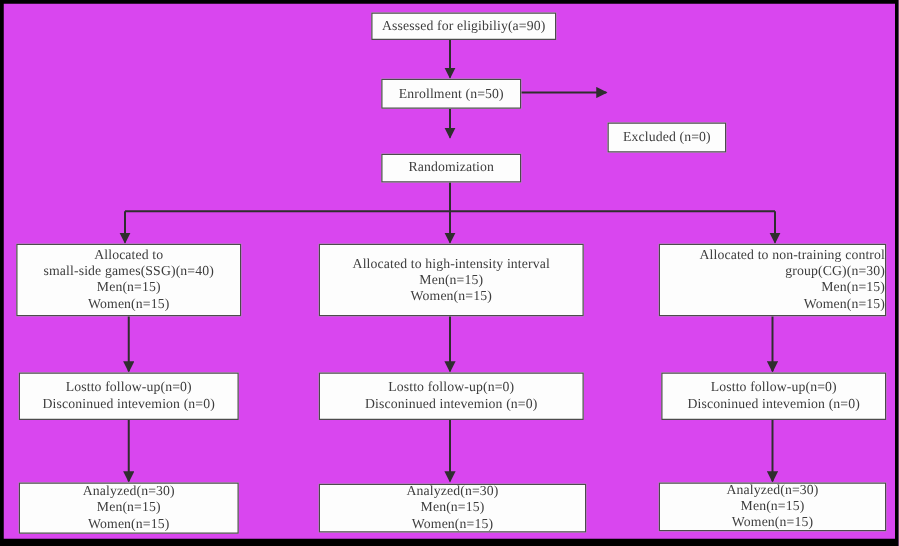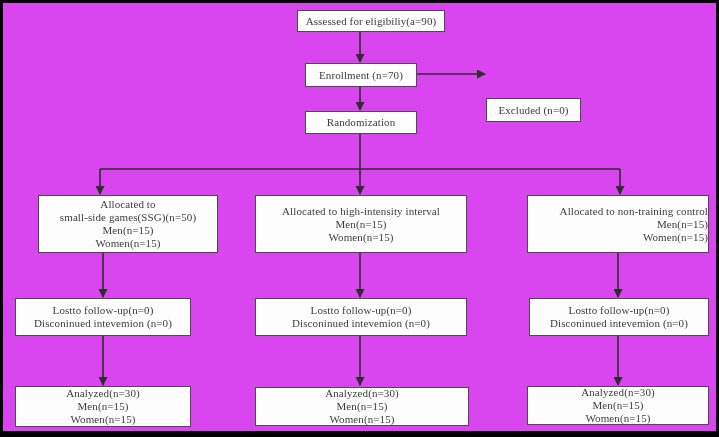--- a/index.html
+++ b/index.html
@@ -26,22 +26,22 @@
     display:flex;
     flex-direction:column;
     justify-content:center;
     letter-spacing:0.1px;
   }
   .box .ln{white-space:nowrap;}
   
   #n-assessed      {left:294px;top:7px;   width:148px;height:22px;}
   #n-enrollment    {left:302px;top:60px;  width:112px;height:24px;}
   #n-excluded      {left:483px;top:59px;  width:95px; height:24px;margin-top:36px;}
-  #n-randomization {left:302px;top:108px; width:112px;height:23px;}
-  #n-alloc-ssg     {left:10px; top:192px; width:180px;height:58px;margin-left:25px;}
+  #n-randomization {left:302px;top:120px; width:112px;height:23px;}
+  #n-alloc-ssg     {left:10px; top:192px; width:180px;height:58px;}
   #n-alloc-hiit    {left:252px;top:192px; width:212px;height:58px;}
   #n-alloc-cg      {left:524px;top:192px; width:182px;height:58px;align-items:flex-end;}
   #n-fu-ssg        {left:12px; top:295px; width:176px;height:38px;}
   #n-fu-hiit       {left:252px;top:295px; width:212px;height:38px;}
   #n-fu-cg         {left:526px;top:295px; width:180px;height:38px;}
   #n-an-ssg        {left:12px; top:383px; width:176px;height:41px;}
   #n-an-hiit       {left:252px;top:384px; width:214px;height:39px;}
   #n-an-cg         {left:524px;top:383px; width:182px;height:39px;}
 </style>
 </head>
@@ -77,43 +77,44 @@
       <line x1="357" y1="333" x2="357" y2="382" marker-end="url(#ah)"></line>
       <line x1="615" y1="333" x2="615" y2="382" marker-end="url(#ah)"></line>
     </g>
   </svg>
 
   <div class="box" id="n-assessed">
     <div class="ln">Assessed for eligibiliy(a=90)</div>
   </div>
 
   <div class="box" id="n-enrollment">
-    <div class="ln">Enrollment (n=70)</div>
+    <div class="ln">Enrollment (n=50)</div>
   </div>
   <div class="box" id="n-excluded">
     <div class="ln">Excluded (n=0)</div>
   </div>
 
   <div class="box" id="n-randomization">
     <div class="ln">Randomization</div>
   </div>
 
   <div class="box" id="n-alloc-ssg">
     <div class="ln">Allocated to</div>
-    <div class="ln">small-side games(SSG)(n=50)</div>
+    <div class="ln">small-side games(SSG)(n=40)</div>
     <div class="ln">Men(n=15)</div>
     <div class="ln">Women(n=15)</div>
   </div>
   <div class="box" id="n-alloc-hiit">
     <div class="ln">Allocated to high-intensity interval</div>
     <div class="ln">Men(n=15)</div>
     <div class="ln">Women(n=15)</div>
   </div>
   <div class="box" id="n-alloc-cg">
     <div class="ln">Allocated to non-training control</div>
+    <div class="ln">group(CG)(n=30)</div>
     <div class="ln">Men(n=15)</div>
     <div class="ln">Women(n=15)</div>
   </div>
 
   <div class="box" id="n-fu-ssg">
     <div class="ln">Lostto follow-up(n=0)</div>
     <div class="ln">Disconinued intevemion (n=0)</div>
   </div>
   <div class="box" id="n-fu-hiit">
     <div class="ln">Lostto follow-up(n=0)</div>

